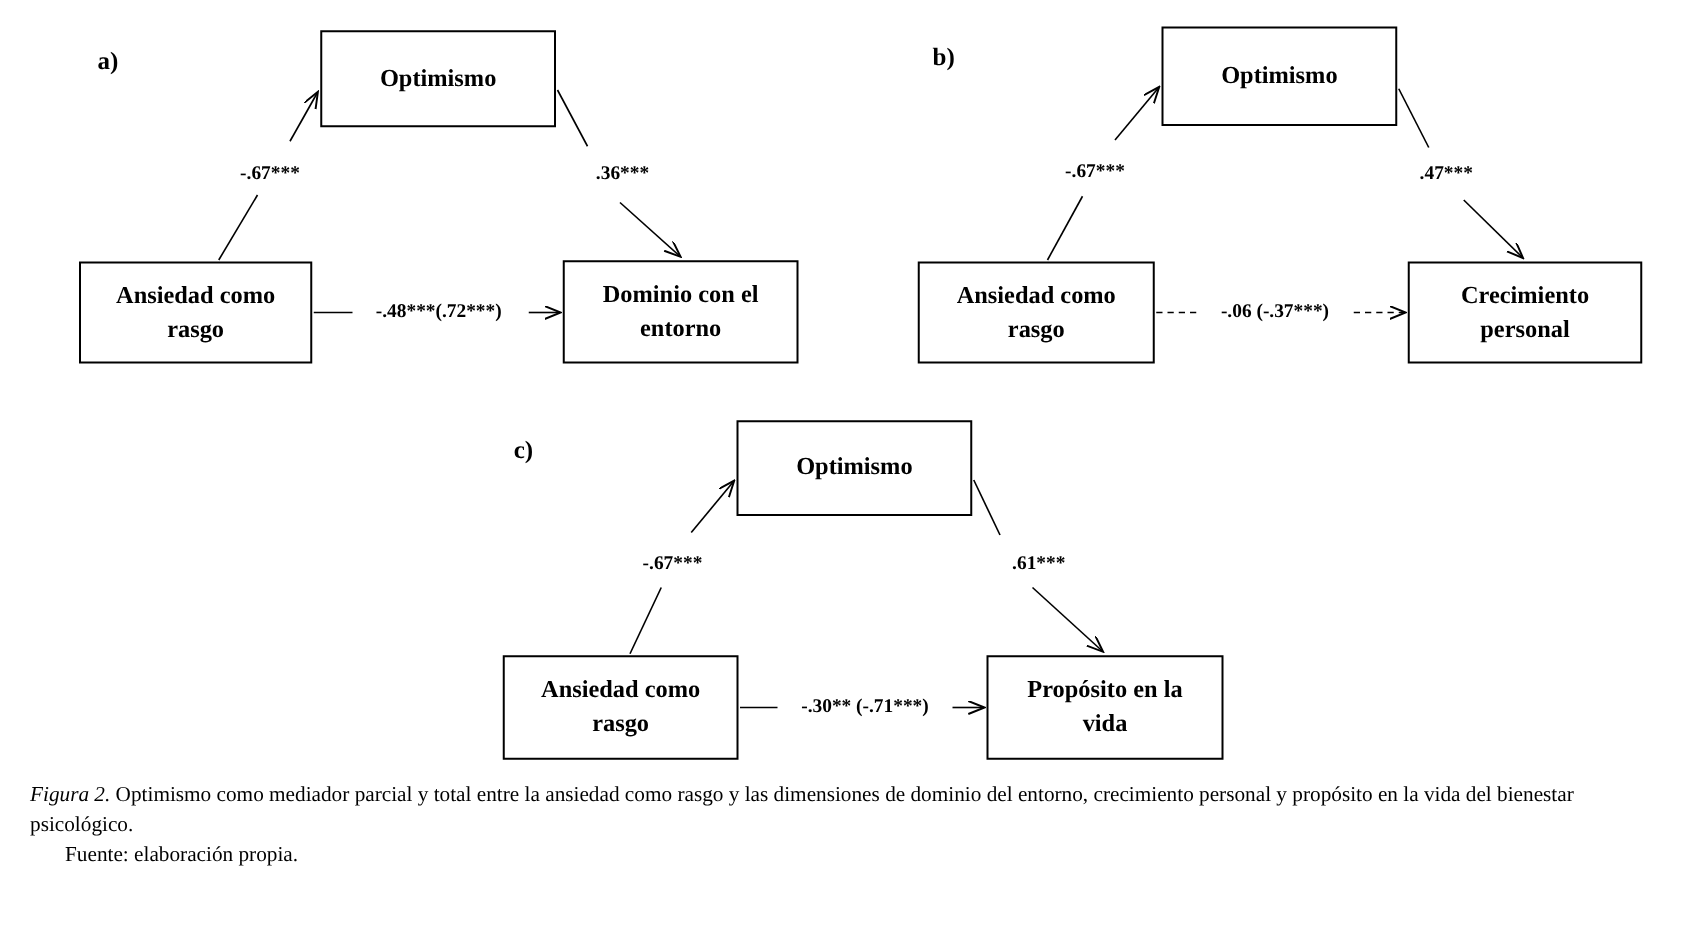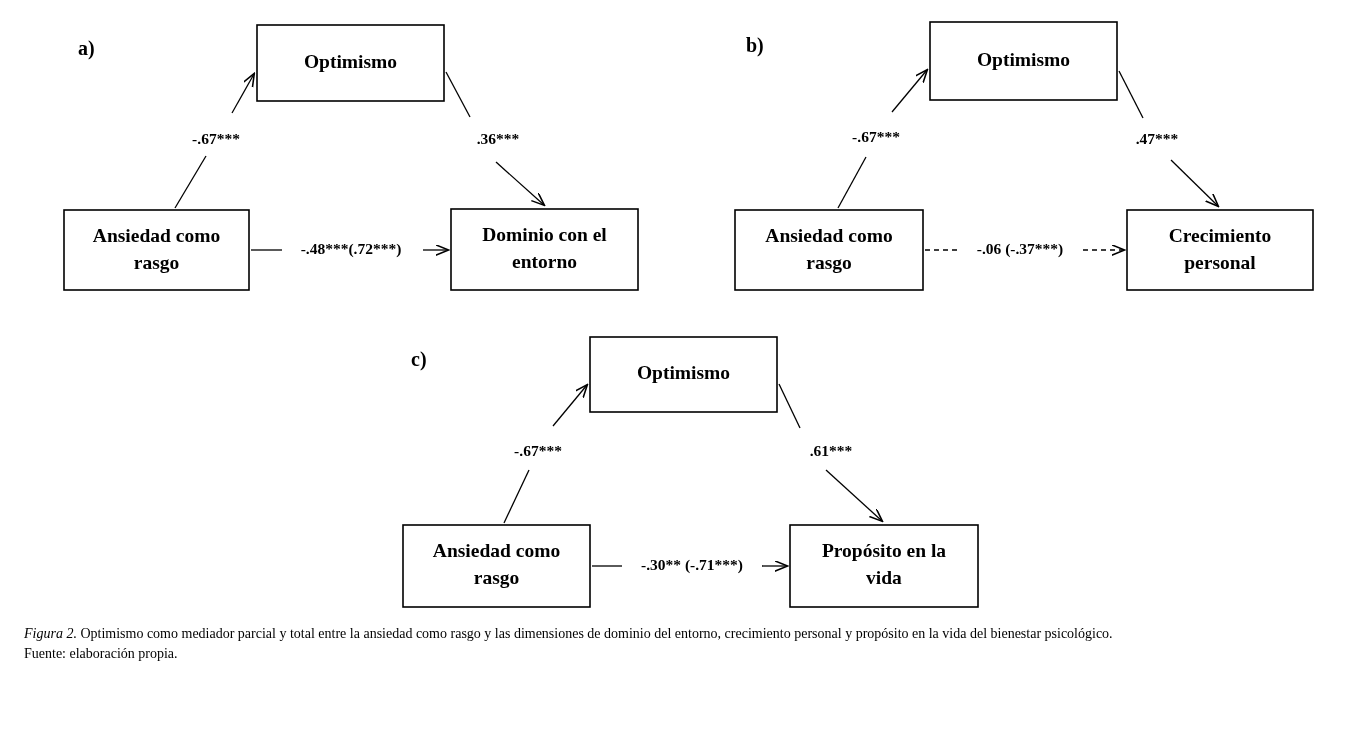--- a/index.html
+++ b/index.html
@@ -62,29 +62,29 @@
     font-size: 15.5px;
     fill: #000000;
     text-anchor: middle;
     dominant-baseline: middle;
   }
   .caption {
     position: absolute;
     left: 24px;
     top: 624px;
     width: 1310px;
-    font-size: 14px;
+    font-size: 17px;
     line-height: 1.42;
     color: #000000;
     font-family: "Liberation Serif", "DejaVu Serif", serif;
   }
   .caption .fig-label {
     font-style: italic;
   }
-  .caption-source { display: block; }
+  .caption-source { display: block; margin-left: 28px; }
 </style>
 </head>
 <body>
 
 <div id="figure-root">
 
   <svg class="diagram" viewBox="0 0 1355 625">
     <defs>
       <marker id="arrowhead" markerWidth="11" markerHeight="11" refX="9.5" refY="4" orient="auto" markerUnits="strokeWidth">
         <path d="M0,0 L10,4 L0,8" fill="none" stroke="#000000" stroke-width="1.2"></path>

